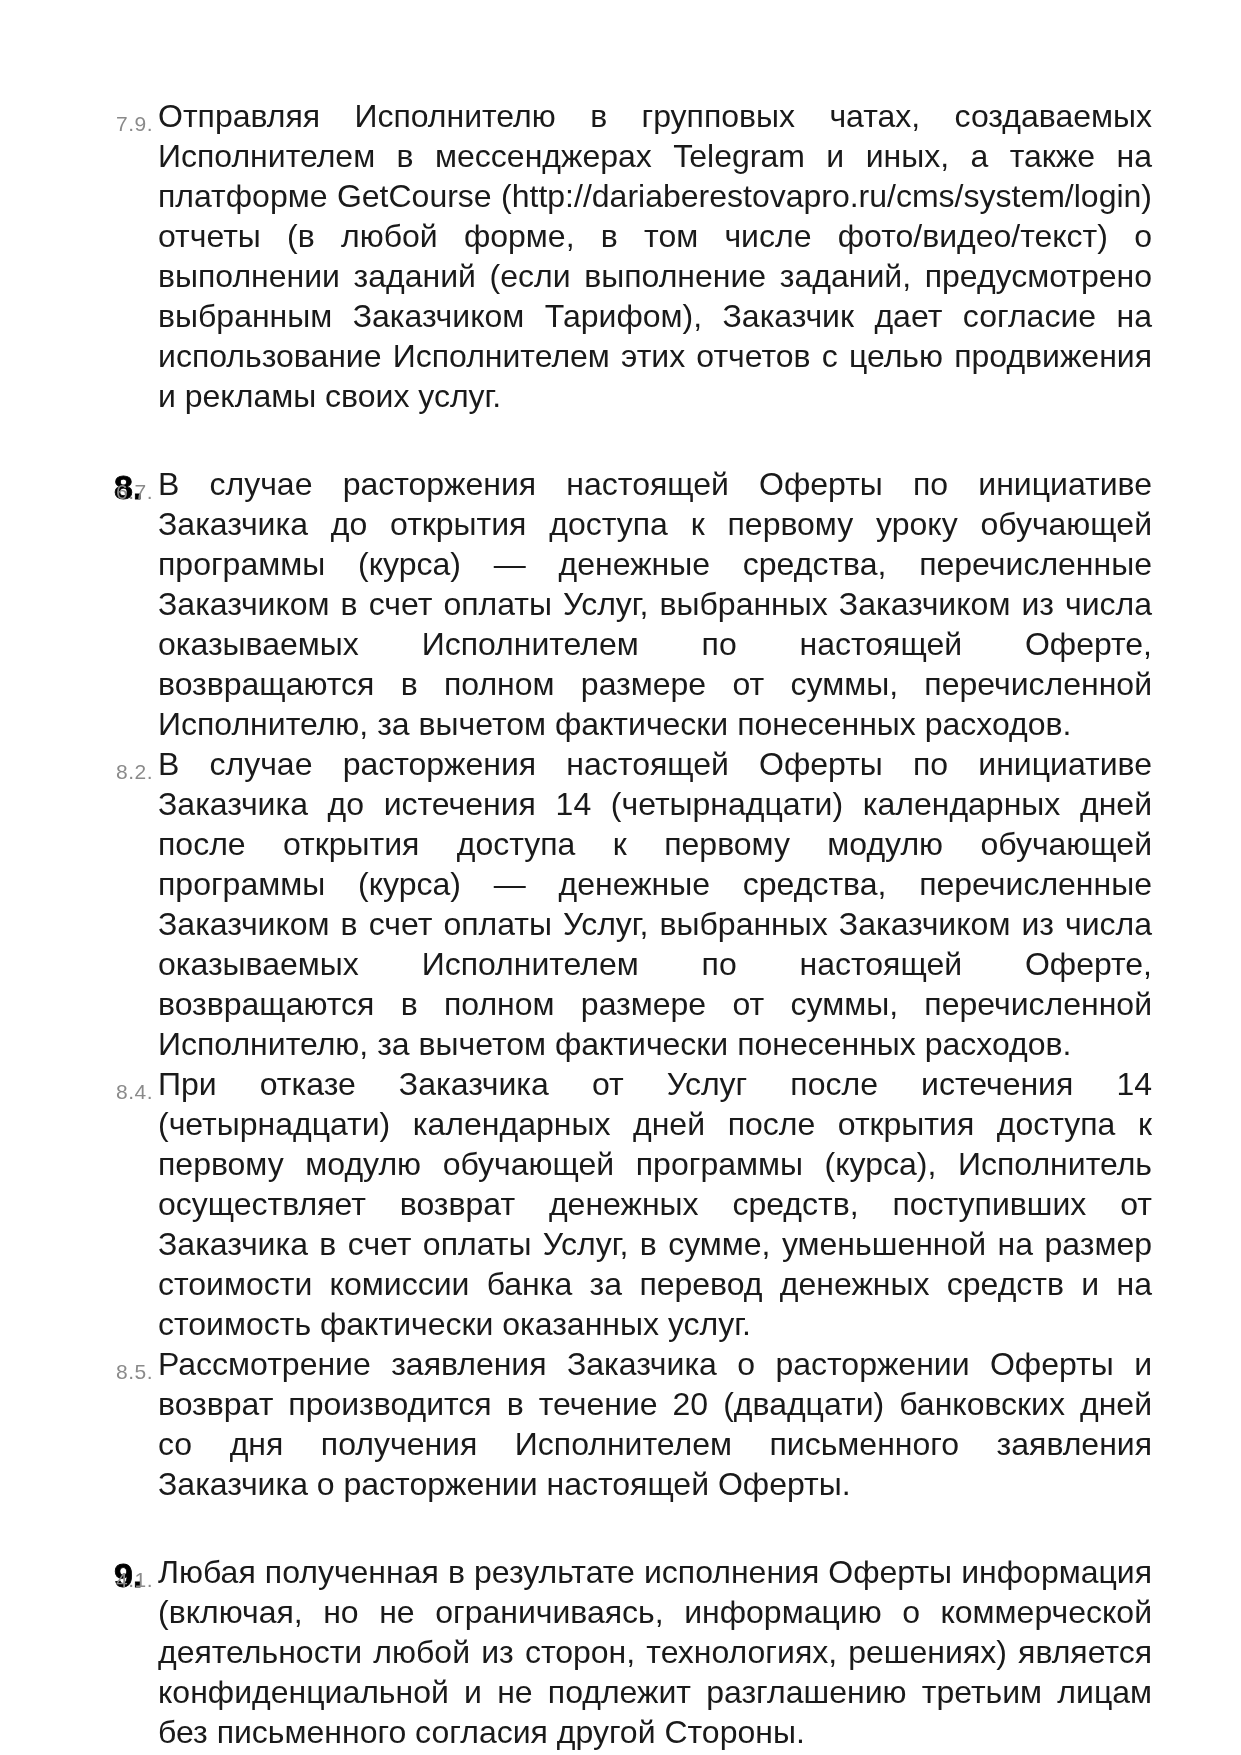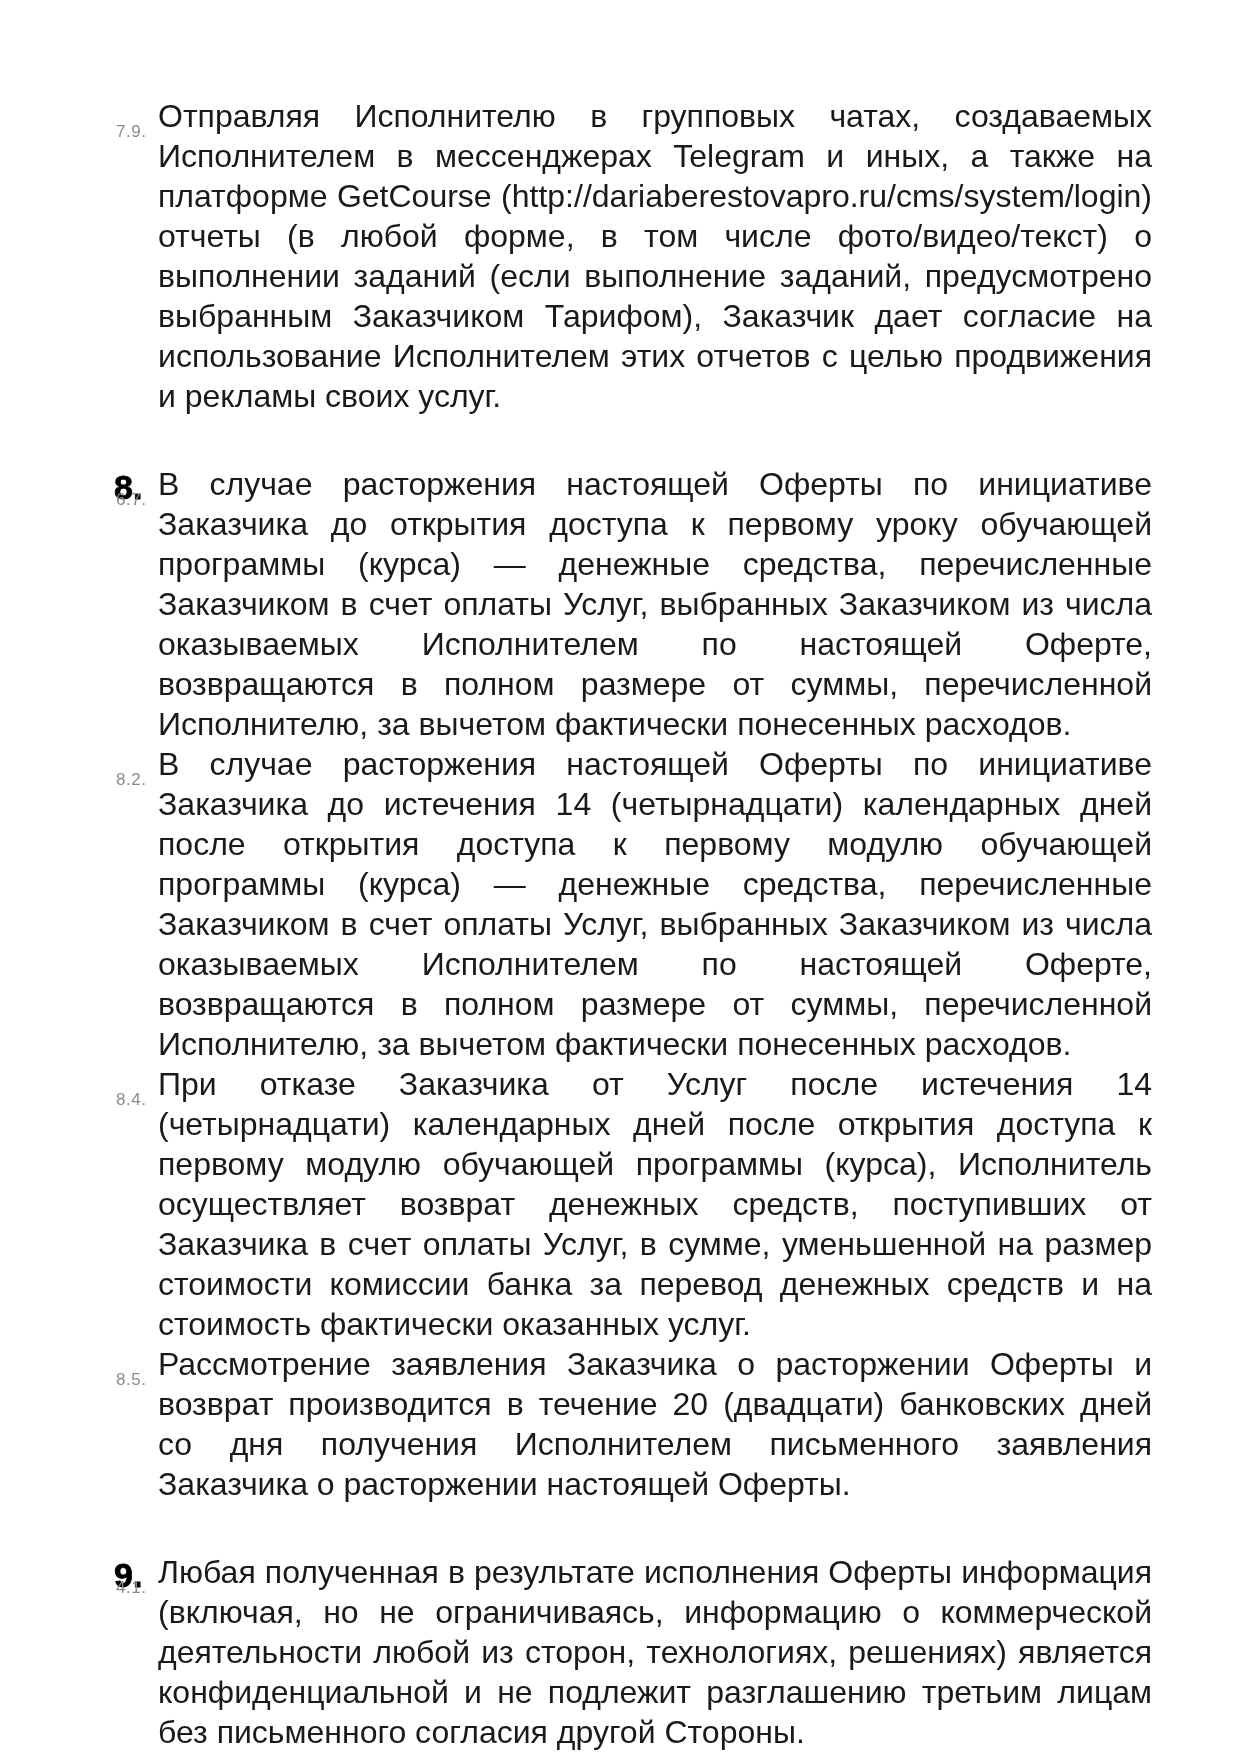--- a/index.html
+++ b/index.html
@@ -16,22 +16,22 @@
     width: 994px;
     margin-left: 158px;
     padding-top: 96px;
   }
   .clause {
     position: relative;
   }
   .clause .num {
     position: absolute;
     left: -42px;
-    top: 16px;
-    font-size: 17px;
+    top: 8px;
+    font-size: 21px;
     line-height: 40px;
     color: var(--number-color, #8a8a8a);
     letter-spacing: 0.5px;
   }
   .clause .text {
     font-size: 32px;
     line-height: 40px;
     text-align: justify;
     text-justify: inter-word;
     color: var(--text-color, #1a1a1a);

